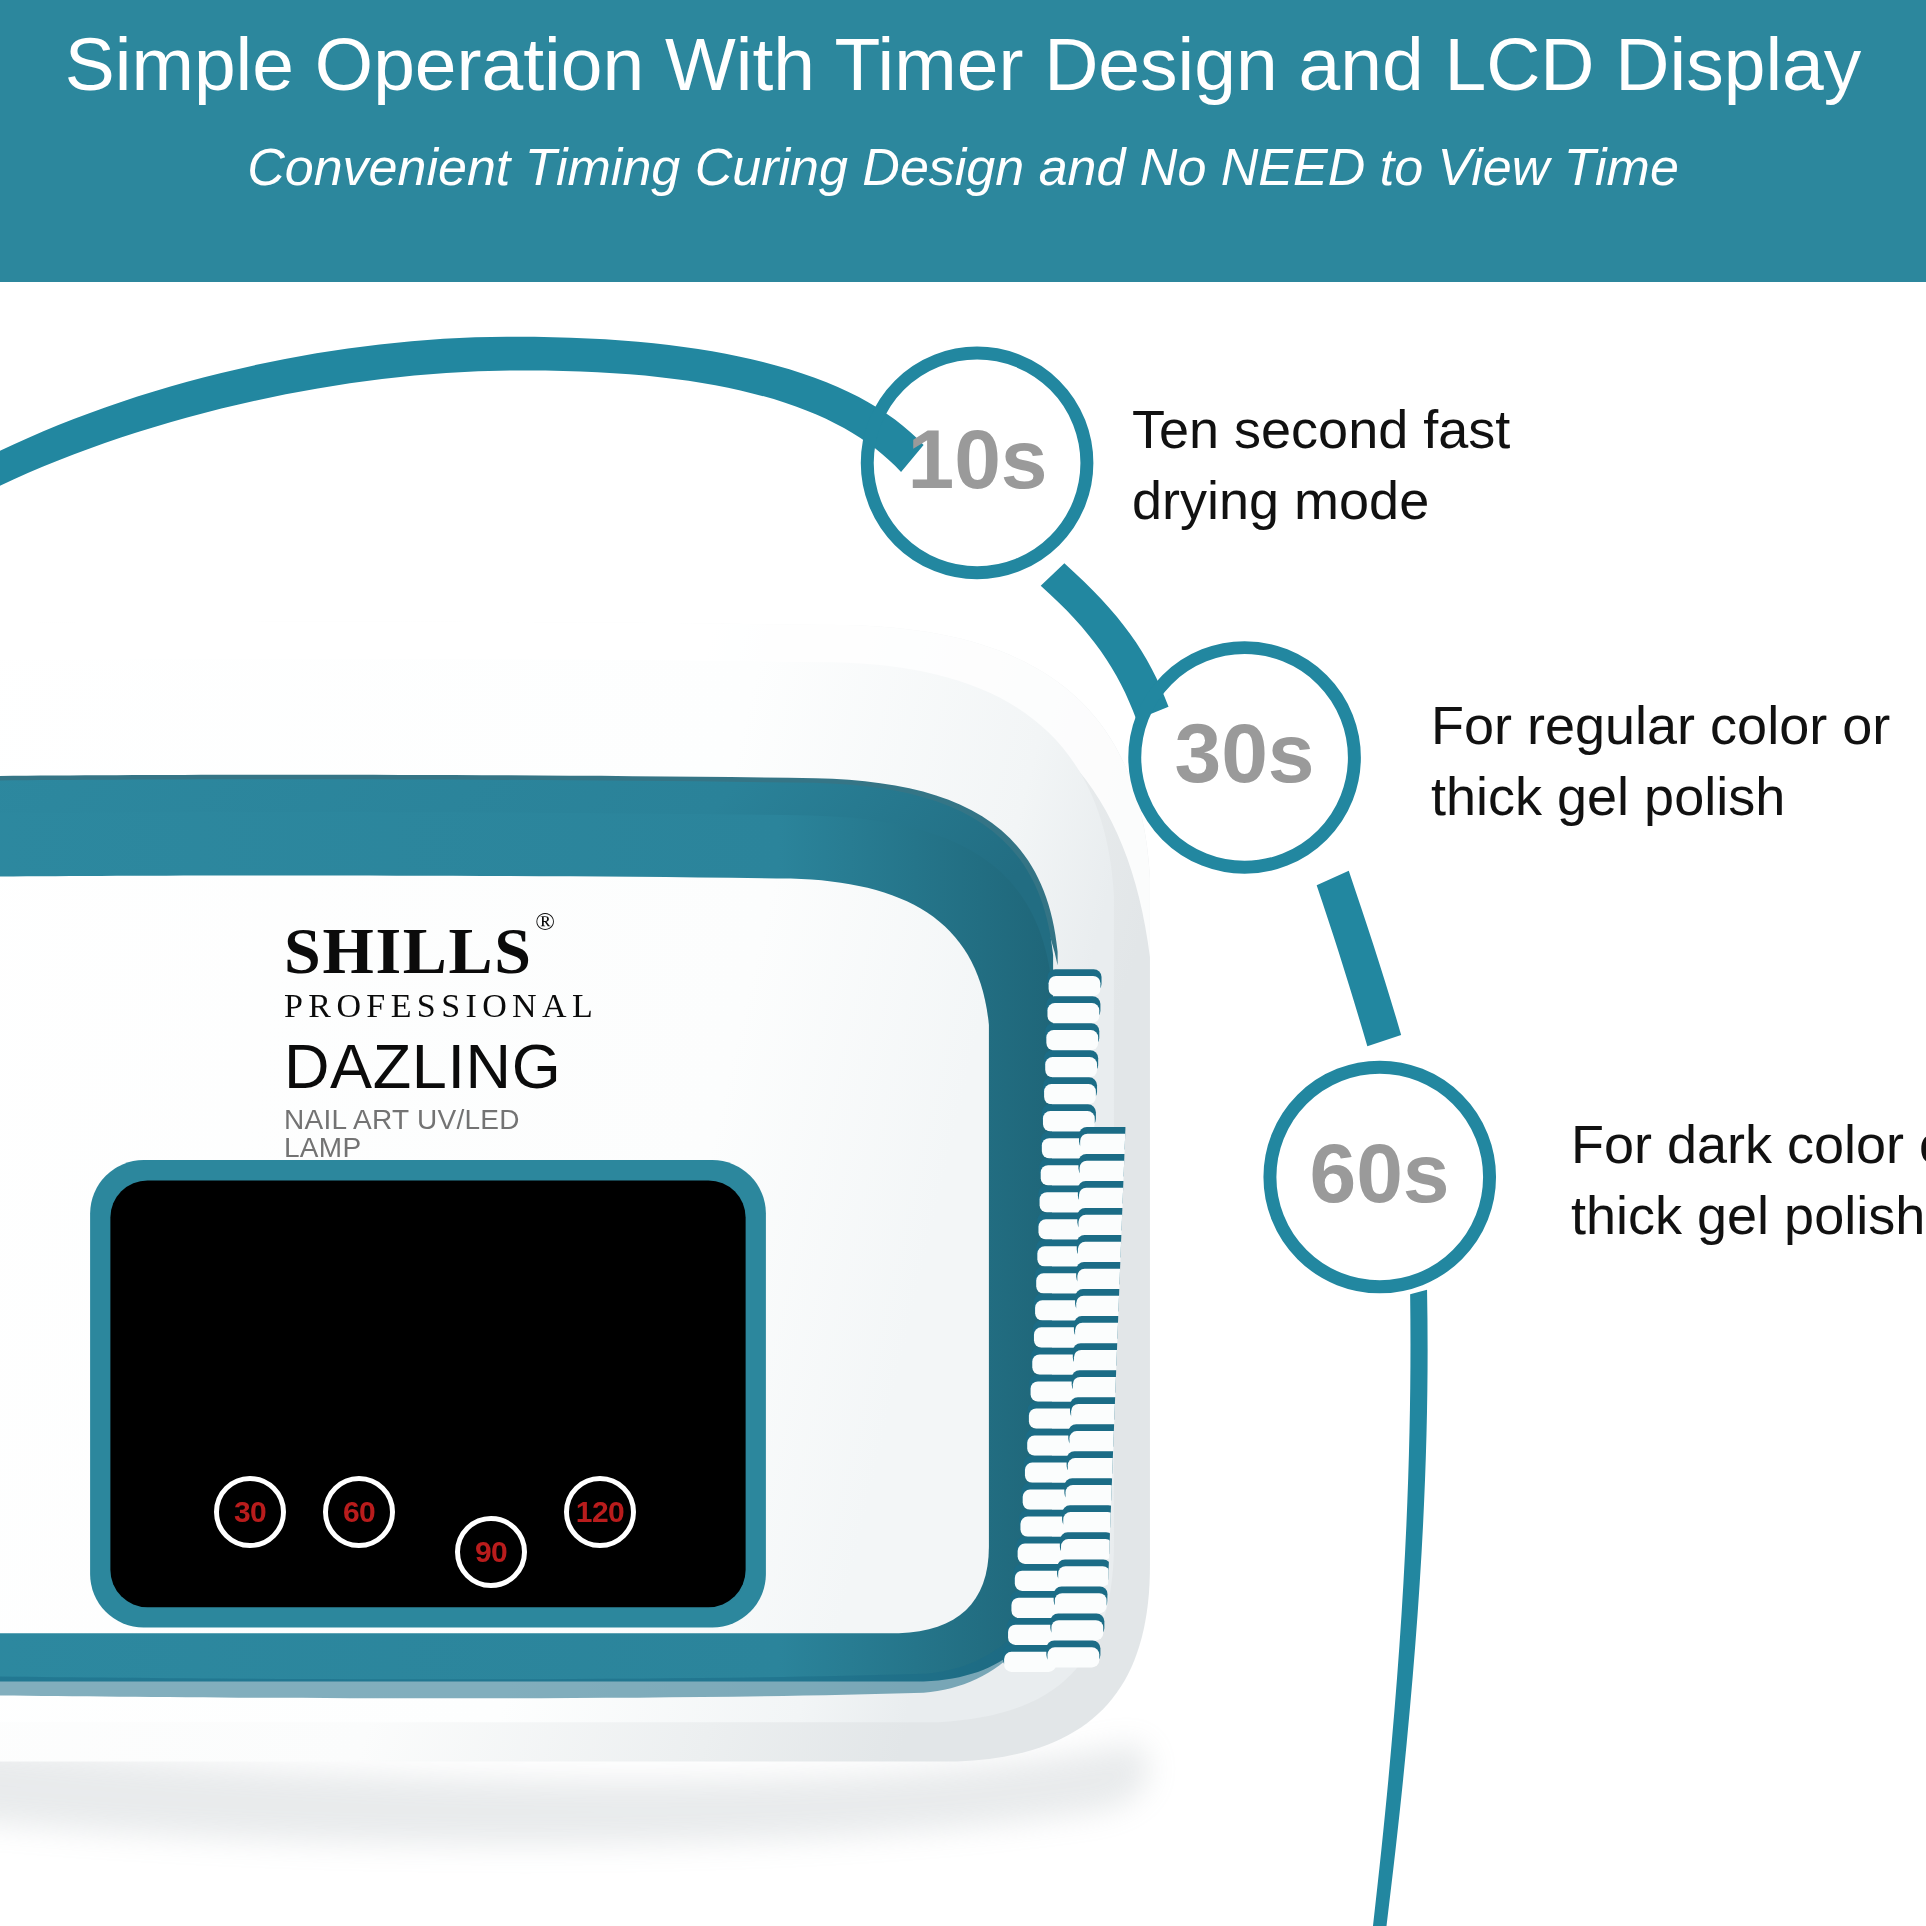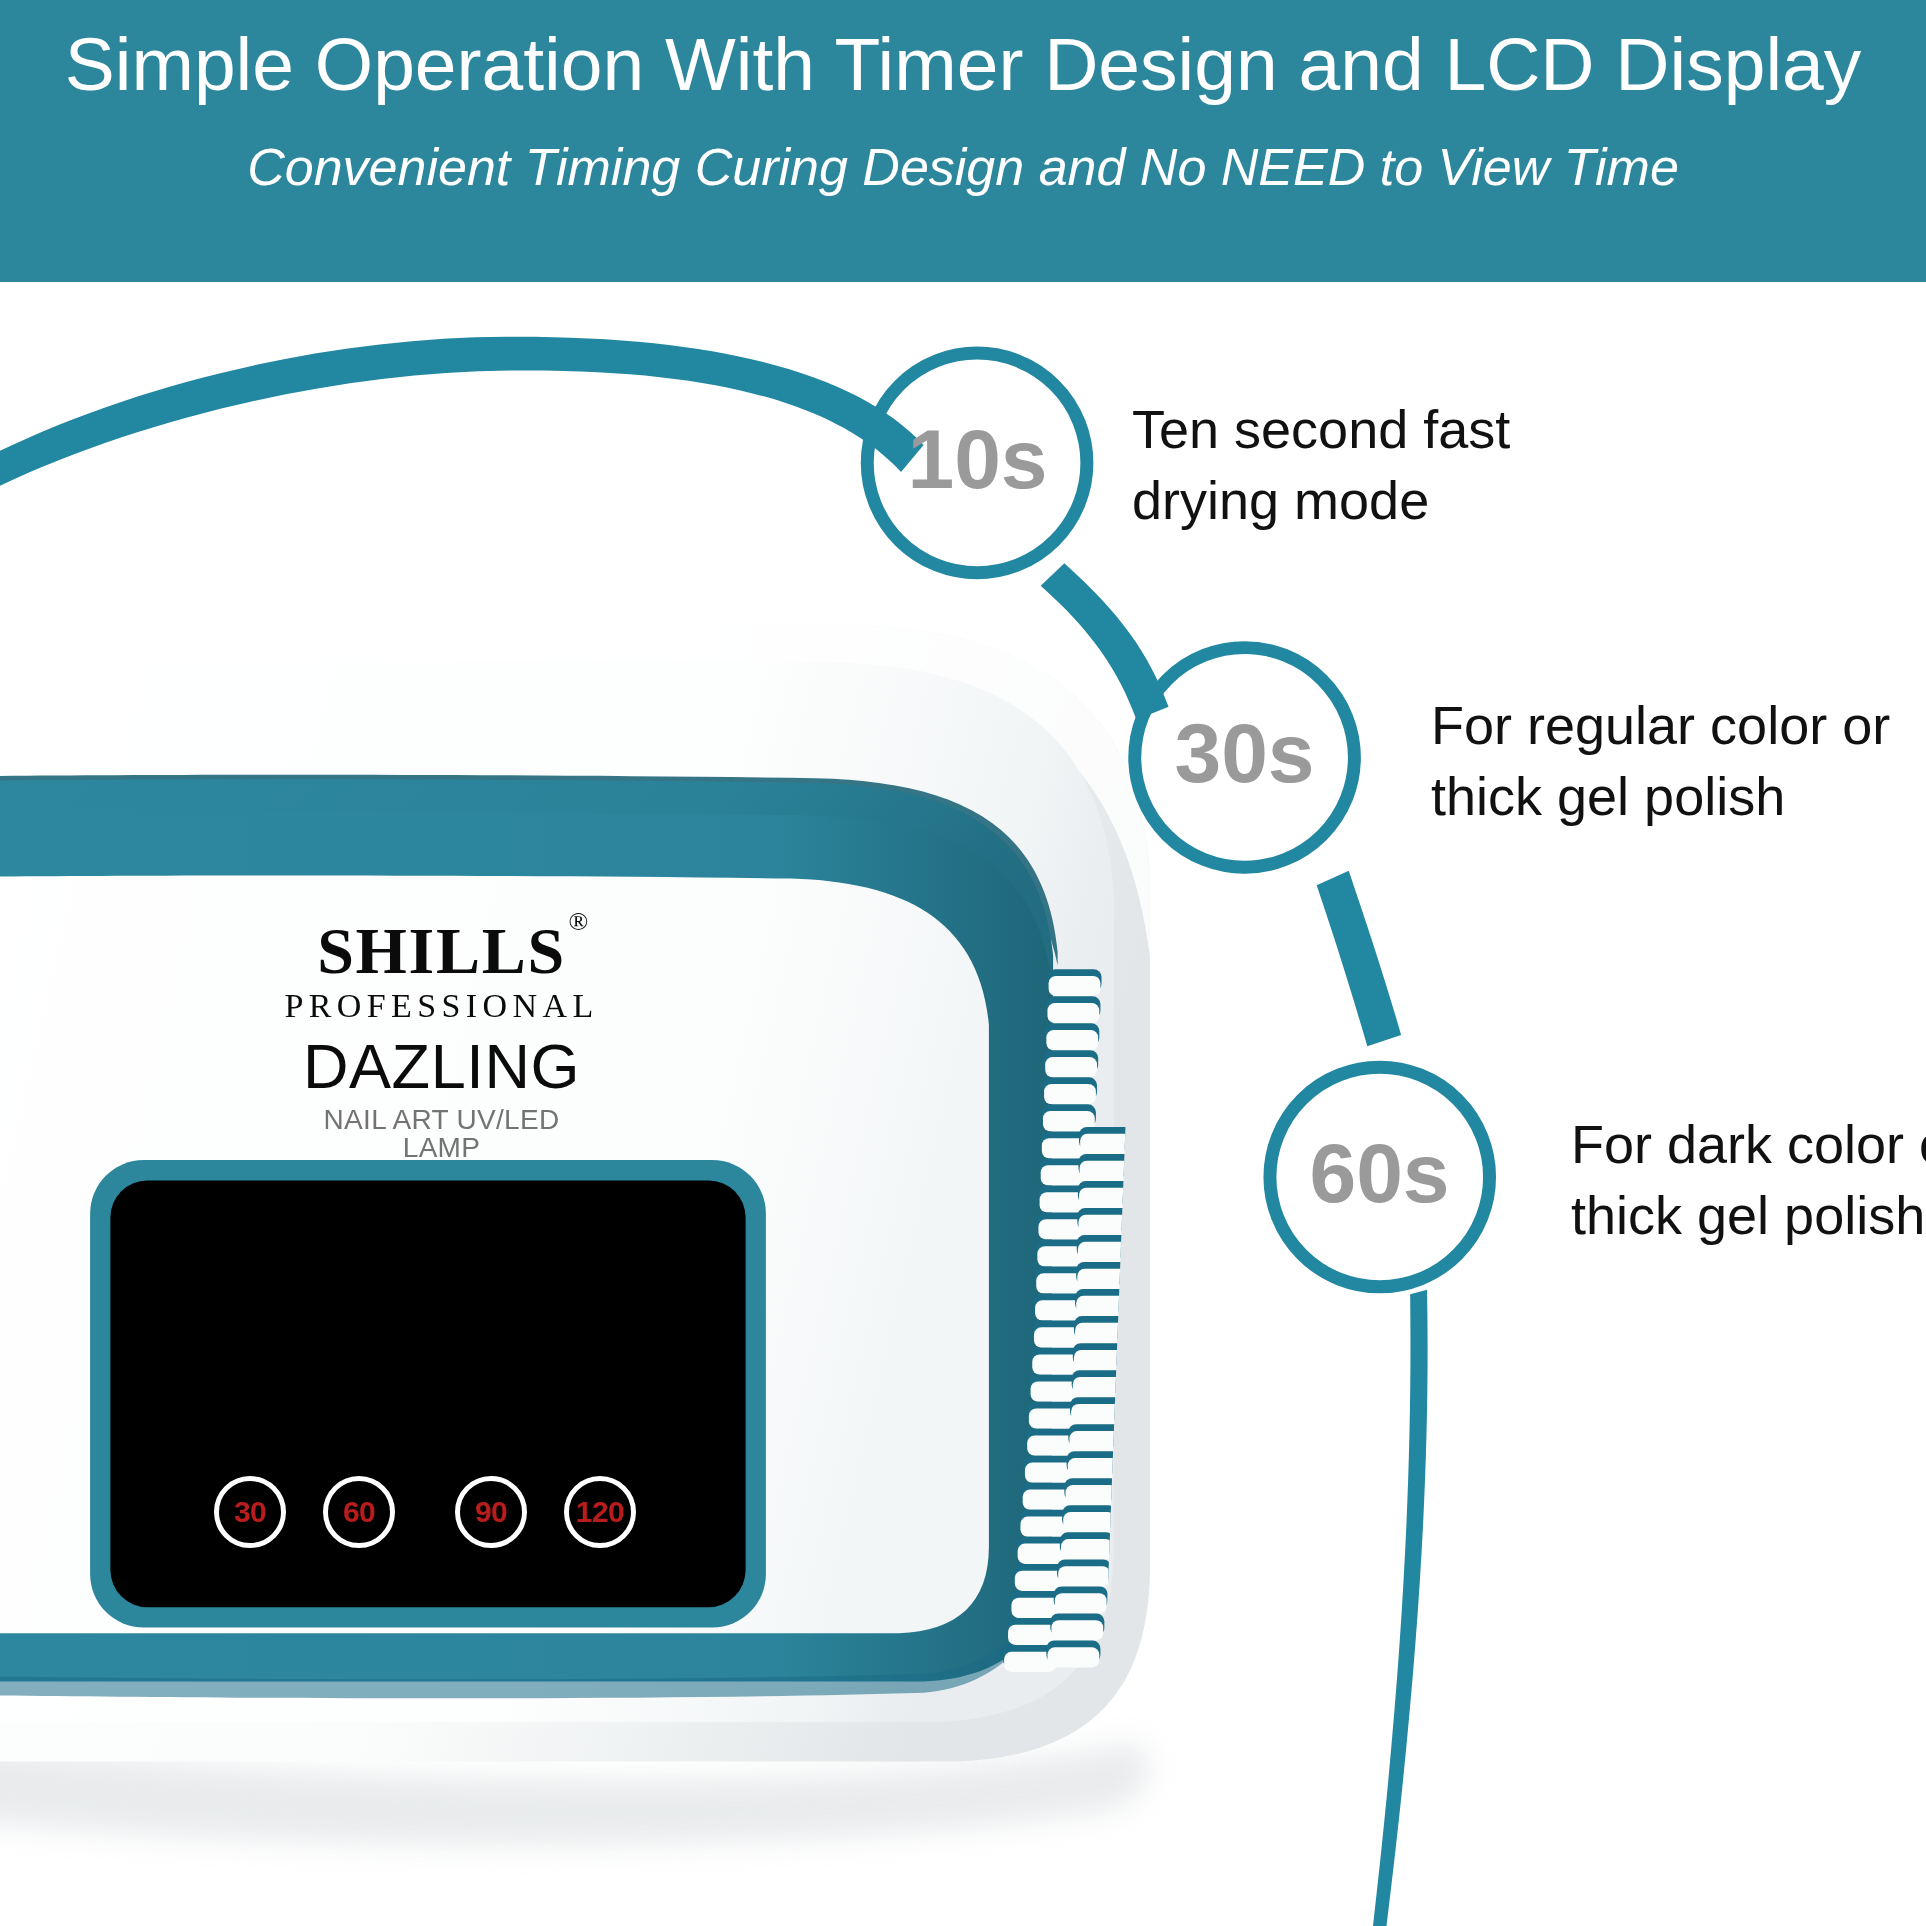--- a/index.html
+++ b/index.html
@@ -45,21 +45,21 @@
   }
   .callout-text{
     position:absolute;
     color:#111111;
     font-size:54px;
     line-height:1.32;
     white-space:nowrap;
   }
 
   
-  .logo{position:absolute;left:284px;top:918px;width:315px;text-align:center;}
+  .logo{position:absolute;left:284px;top:918px;width:315px;text-align:left;}
   .logo-shills{
     position:relative;
     font-family:"Liberation Serif", serif;
     font-size:66px;font-weight:700;letter-spacing:1.7px;
     color:#0b0b0b;line-height:1.0;
     display:inline-block;
   }
   .logo-reg{
     position:absolute;right:-24px;top:-9px;
     font-family:"Liberation Serif", serif;
@@ -442,17 +442,17 @@
       <span>SHILLS</span>
       <span class="logo-reg">®</span>
     </div>
     <div class="logo-prof">PROFESSIONAL</div>
     <div class="logo-dazling">DAZLING</div>
     <div class="logo-nail">NAIL ART UV/LED LAMP</div>
   </div>
 
   <div class="timer-btn" style="left:214px;top:1476px;">30</div>
   <div class="timer-btn" style="left:323px;top:1476px;">60</div>
-  <div class="timer-btn" style="left:455px;top:1476px;">90</div>
+  <div class="timer-btn" style="left:455px;top:1516px;">90</div>
   <div class="timer-btn" style="left:564px;top:1476px;">120</div>
 
 </div>
 
 
 </body></html>

